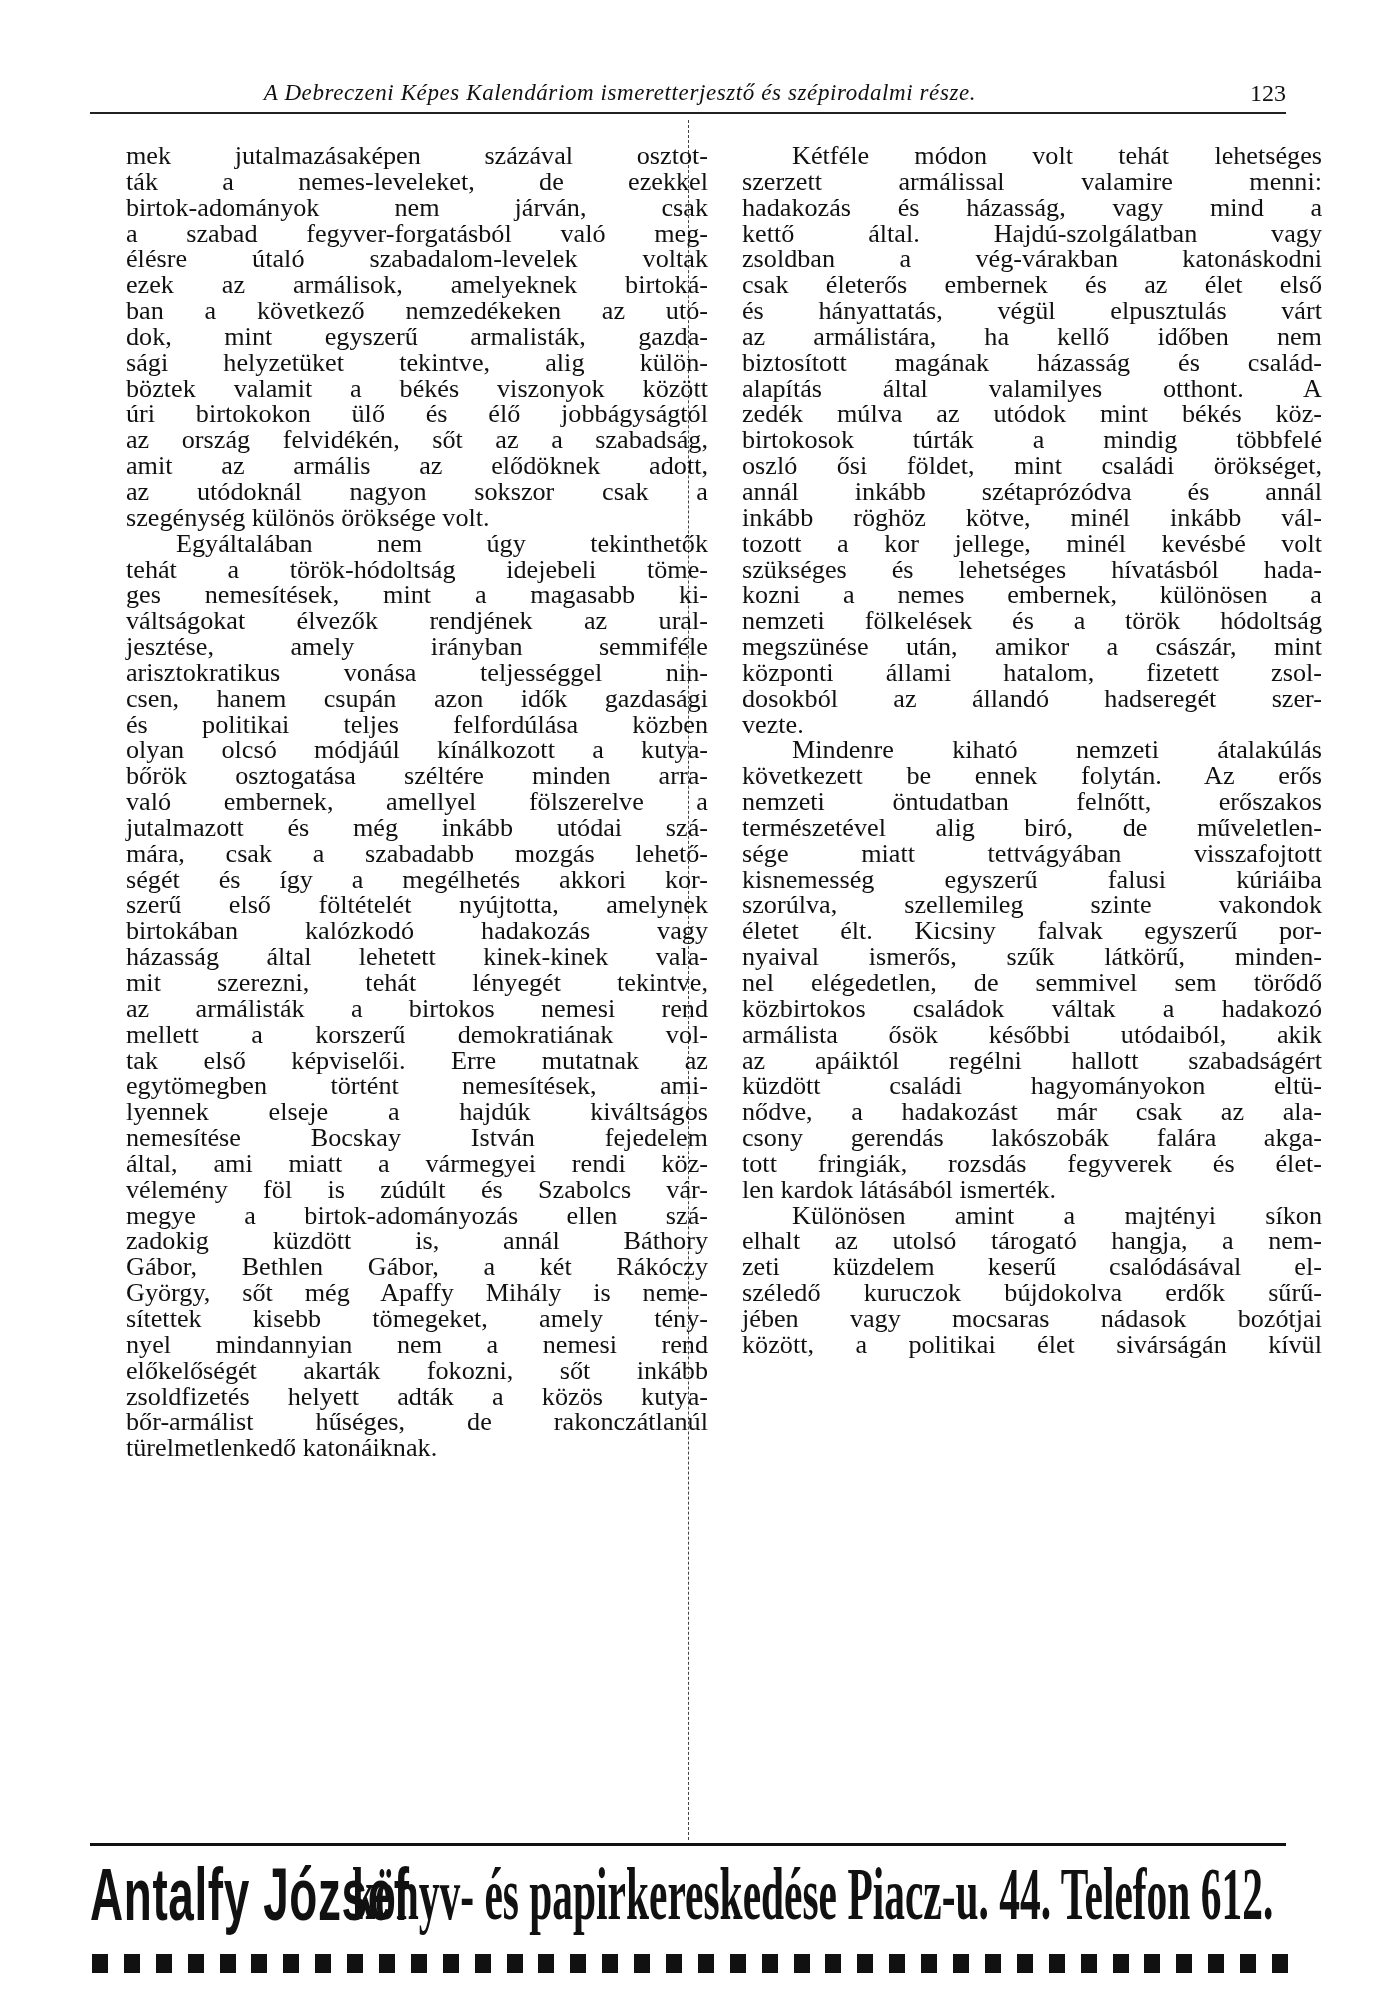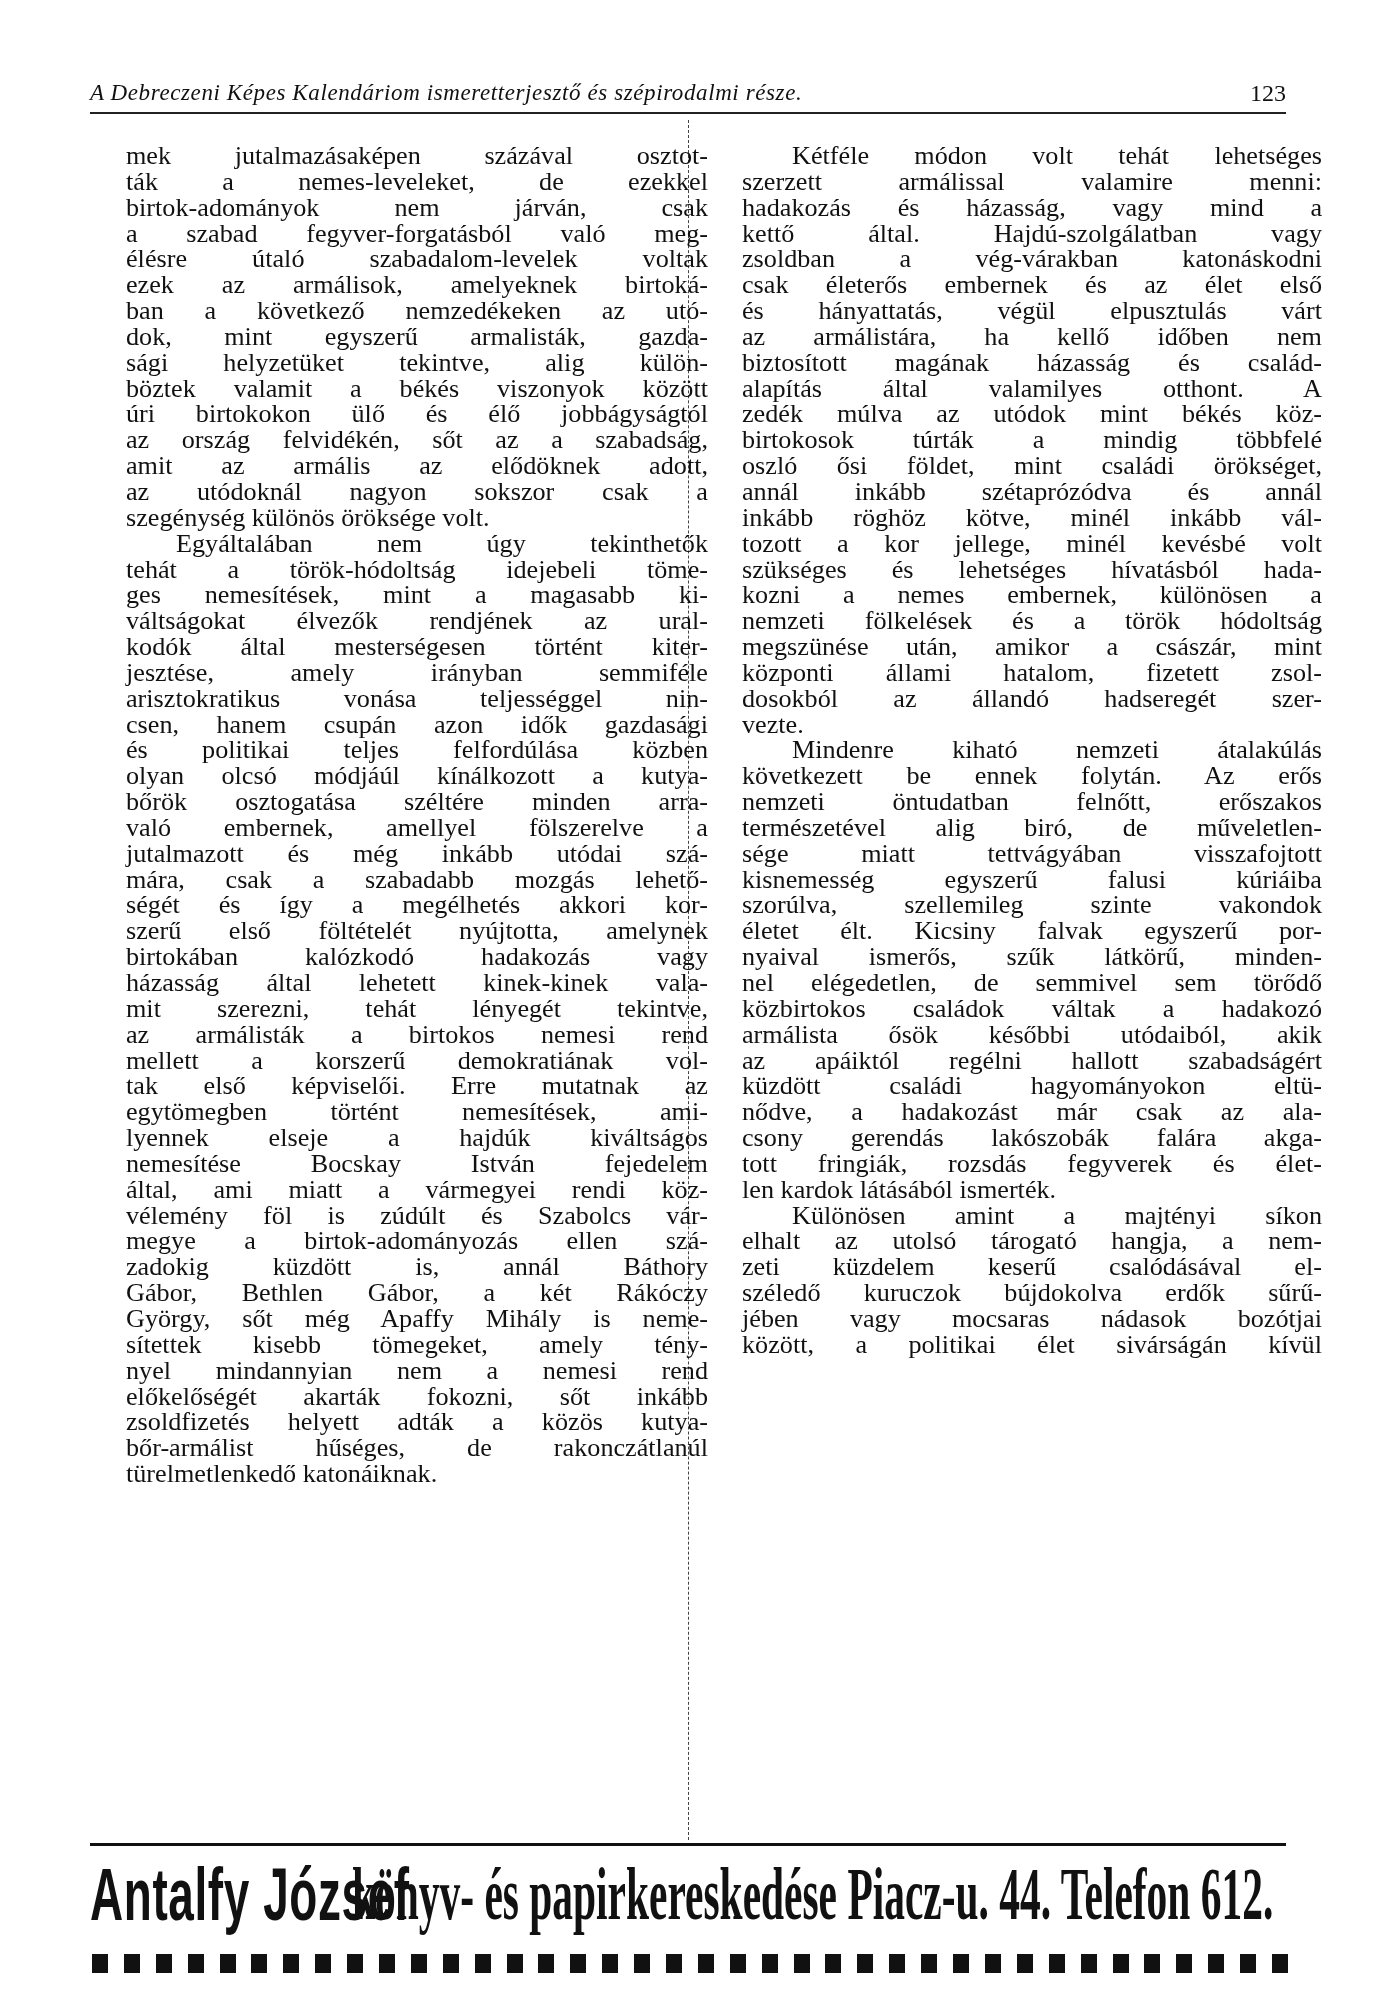--- a/index.html
+++ b/index.html
@@ -1,19 +1,19 @@
 <!DOCTYPE html>
 <html><head>
 <meta charset="utf-8">
 <style>
   html, body { margin: 0; padding: 0; background: #ffffff; }
   body { width: 1379px; height: 2000px; position: relative; overflow: hidden; color: #111; font-family: "DejaVu Serif", "Liberation Serif", serif; }
   .page { position: absolute; left: 0; top: 0; width: 1379px; height: 2000px; }
   .running-head { position: absolute; left: 90px; top: 74px; width: 1196px; height: 36px; }
-  .running-title { position: absolute; left: 0; width: 1060px; text-align: left; font-style: italic; font-size: 23px; letter-spacing: 0.6px; top: 6px; font-family: "Liberation Serif", serif; }
+  .running-title { position: absolute; left: 0; width: 1060px; text-align: center; font-style: italic; font-size: 23px; letter-spacing: 0.6px; top: 6px; font-family: "Liberation Serif", serif; }
   .page-number { position: absolute; right: 0; top: 6px; font-size: 24px; font-family: Liberation Serif, serif; }
   .head-rule { position: absolute; left: 90px; top: 112px; width: 1196px; height: 2px; background: #222; }
   .col-divider { position: absolute; left: 688px; top: 120px; width: 0; height: 1720px; border-left: 1.5px dashed #444; }
   .column { position: absolute; top: 143px; font-family: "Liberation Serif", serif; font-size: 26.2px; line-height: 25.85px; margin-left: 36px; }
   .column.left { left: 90px; width: 582px; }
   .column.right { left: 706px; width: 580px; }
   .line { display: block; white-space: nowrap; text-align: justify; text-align-last: justify; height: 25.85px; overflow: visible; }
   .line.last { text-align-last: left; }
   .line.indent { padding-left: 50px; }
   .foot-rule { position: absolute; left: 90px; top: 1843px; width: 1196px; height: 3px; background: #111; }
@@ -49,21 +49,20 @@
       <span class="line">böztek valamit a békés viszonyok között</span>
       <span class="line">úri birtokokon ülő és élő jobbágyságtól</span>
       <span class="line">az ország felvidékén, sőt az a szabadság,</span>
       <span class="line">amit az armális az elődöknek adott,</span>
       <span class="line">az utódoknál nagyon sokszor csak a</span>
       <span class="line last">szegénység különös öröksége volt.</span>
       <span class="line indent">Egyáltalában nem úgy tekinthetők</span>
       <span class="line">tehát a török-hódoltság idejebeli töme-</span>
       <span class="line">ges nemesítések, mint a magasabb ki-</span>
       <span class="line">váltságokat élvezők rendjének az ural-</span>
-      <span class="line">kodók által mesterségesen történt kiter-</span>
       <span class="line">jesztése, amely irányban semmiféle</span>
       <span class="line">arisztokratikus vonása teljességgel nin-</span>
       <span class="line">csen, hanem csupán azon idők gazdasági</span>
       <span class="line">és politikai teljes felfordúlása közben</span>
       <span class="line">olyan olcsó módjáúl kínálkozott a kutya-</span>
       <span class="line">bőrök osztogatása széltére minden arra-</span>
       <span class="line">való embernek, amellyel fölszerelve a</span>
       <span class="line">jutalmazott és még inkább utódai szá-</span>
       <span class="line">mára, csak a szabadabb mozgás lehető-</span>
       <span class="line">ségét és így a megélhetés akkori kor-</span>

